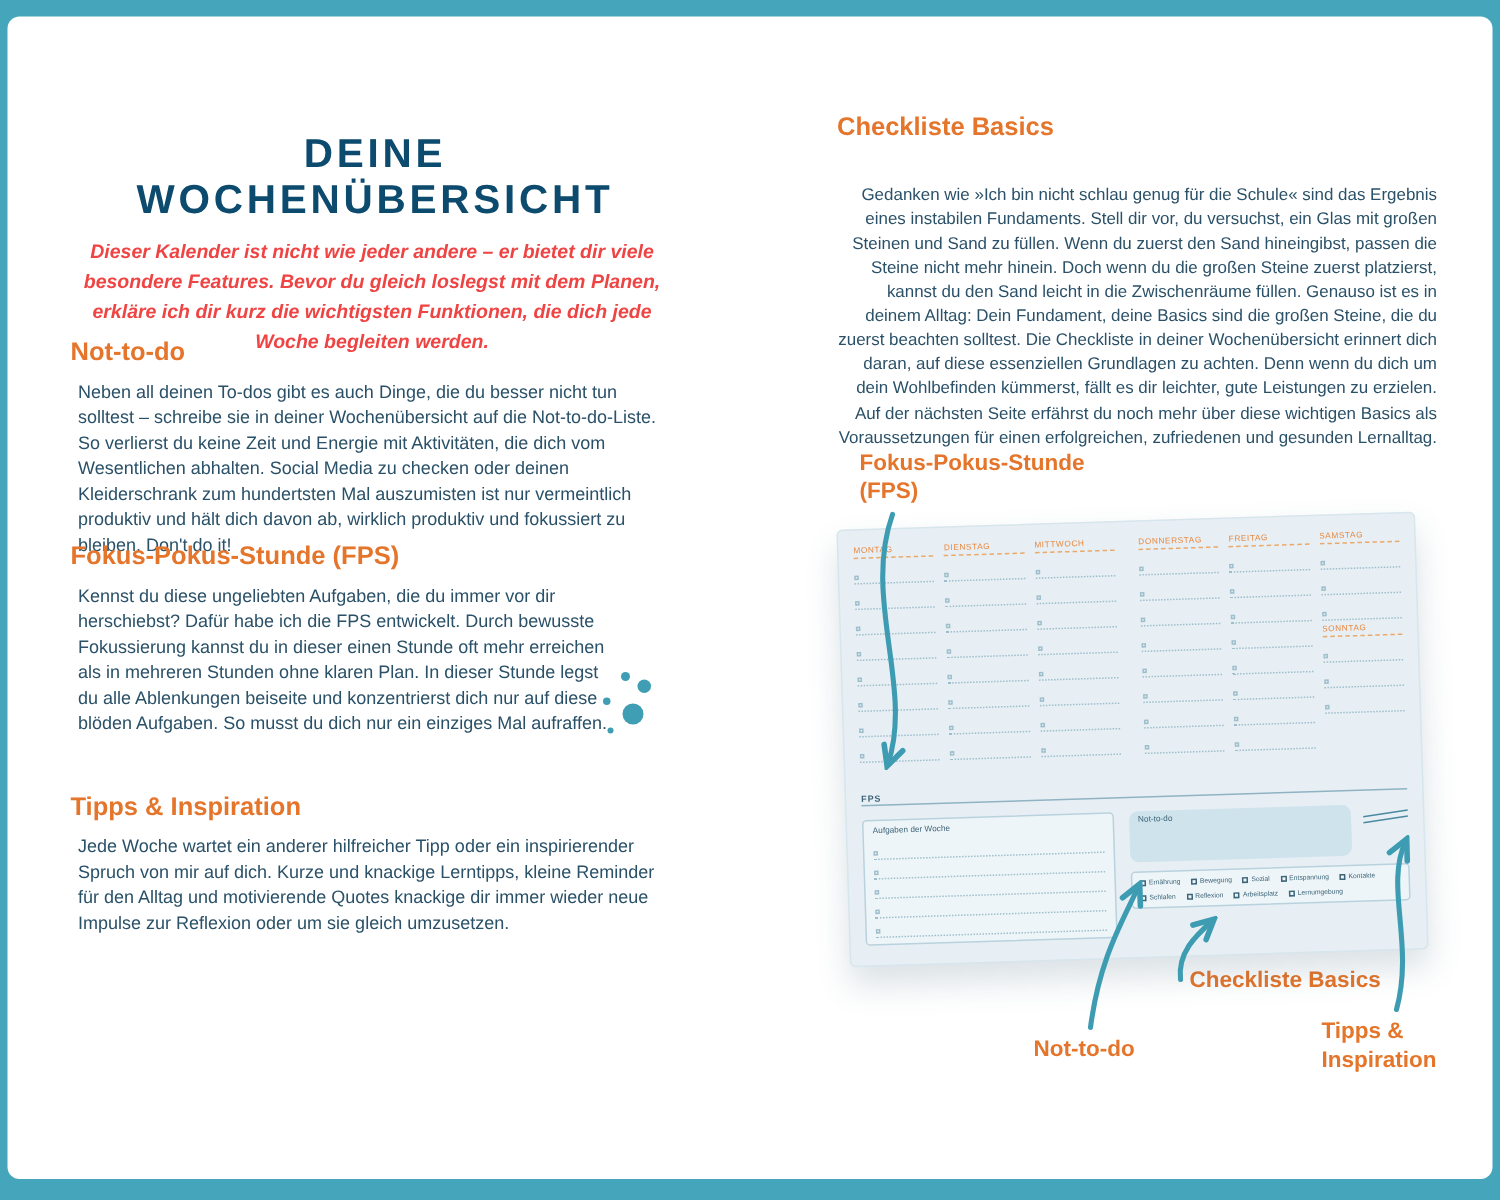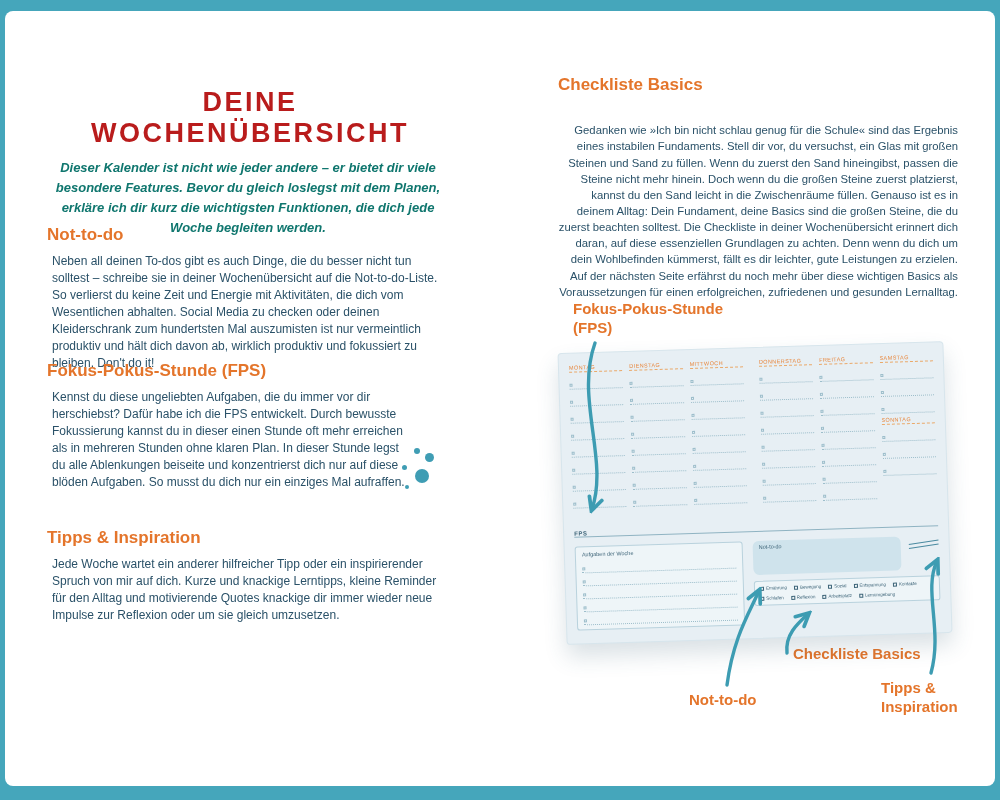--- a/index.html
+++ b/index.html
@@ -9,25 +9,25 @@
     font-family:"Liberation Sans",sans-serif;
     overflow:hidden;
   }
   .page{
     position:absolute;left:5px;right:5px;top:11px;bottom:14px;
     background:#ffffff;border-radius:8px;
   }
   
   .title{
     position:absolute;left:50px;top:76px;width:390px;text-align:center;
-    font-size:27px;font-weight:bold;letter-spacing:2.5px;color:#b91c1c;
+    font-size:27px;font-weight:bold;letter-spacing:2.5px;color:#0c4a6e;
   }
   .intro{
     position:absolute;left:40px;top:134px;width:406px;text-align:center;
-    font-style:italic;font-size:13px;line-height:1.55;color:#0f766e;font-weight:bold;
+    font-style:italic;font-size:13px;line-height:1.55;color:#ef4444;font-weight:bold;
   }
   .section{position:absolute;}
   .section h2{margin:0 0 8px;font-size:17px;color:#e4752b;}
   .section p{margin:5px;font-size:12px;line-height:1.42;color:#2a5168;}
   .s1{left:42px;top:214px;width:398px;}
   .s2{left:42px;top:350px;width:372px;}
   .s3{left:42px;top:517px;width:404px;}
   .dot{position:absolute;border-radius:50%;background:#3f9db4;}
   .d1{left:409px;top:437px;width:6px;height:6px;}
   .d2{left:420px;top:442px;width:9px;height:9px;}

